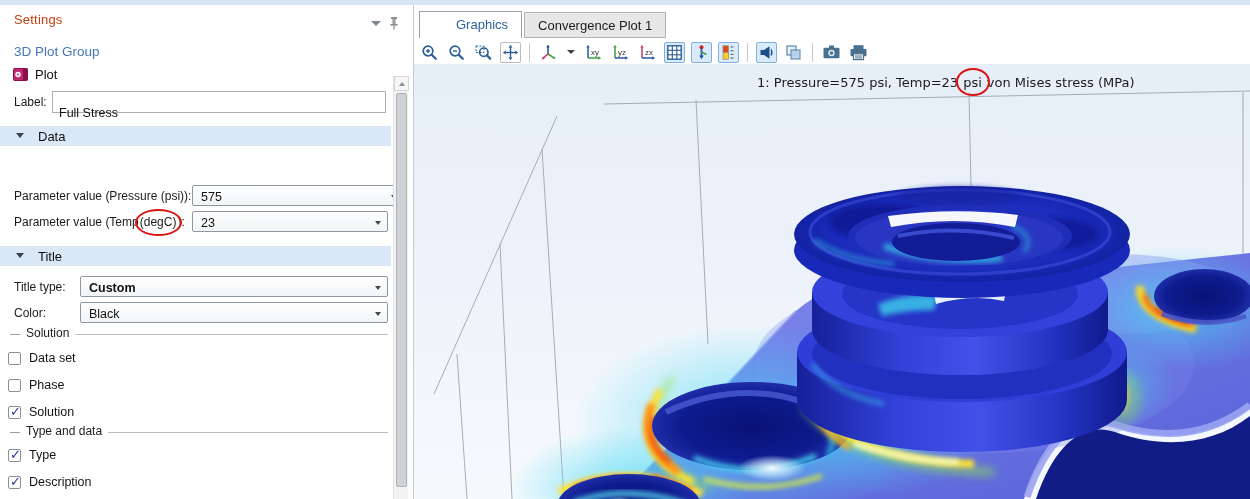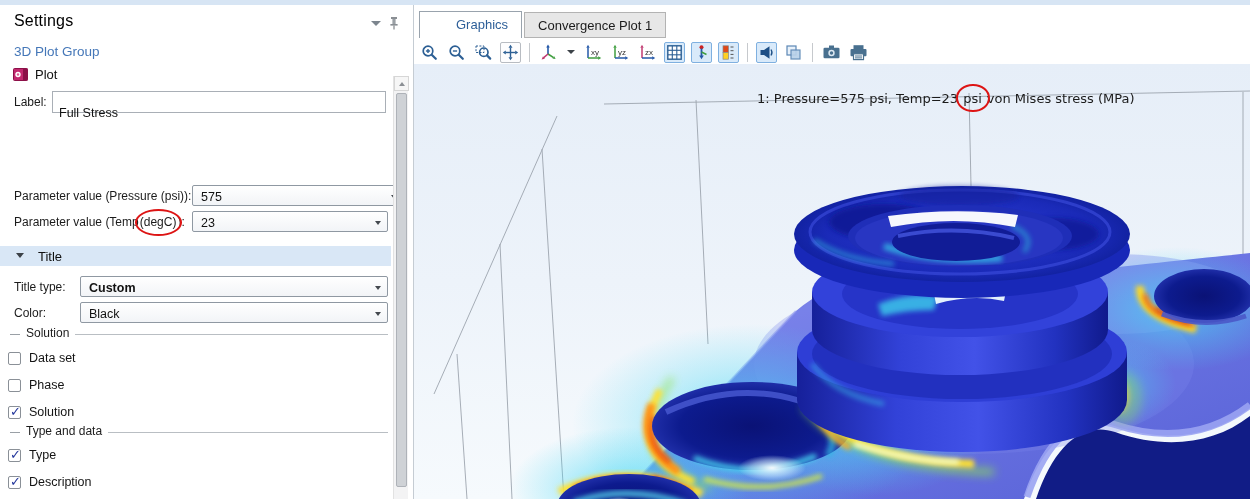--- a/index.html
+++ b/index.html
@@ -7,21 +7,21 @@
   body {
     width:1250px; height:499px; position:relative; overflow:hidden;
     background:#ffffff;
     font-family:"Liberation Sans","DejaVu Sans",sans-serif;
     -webkit-font-smoothing:antialiased;
   }
   .topstrip { position:absolute; left:0; top:0; width:1250px; height:5px; background:#d7e5f4; }
 
   
   .settings { position:absolute; left:0; top:5px; width:408px; height:494px; background:#fff; }
-  .s-title { position:absolute; left:14px; top:7px; font-size:16px; color:#000000; letter-spacing:.2px; }
+  .s-title { position:absolute; left:14px; top:7px; font-size:13px; color:#c2410c; letter-spacing:.2px; }
   .s-chevron { position:absolute; left:371px; top:16px; width:0; height:0;
     border-left:5px solid transparent; border-right:5px solid transparent; border-top:5px solid #7c858e; }
   .s-pin { position:absolute; left:388px; top:11px; }
   .s-sub { position:absolute; left:14px; top:39px; font-size:13.5px; color:#4577b8; }
   .plot-row { position:absolute; left:13px; top:61px; height:17px; display:flex; align-items:center; gap:7px; cursor:default; }
   .plot-row span { font-size:13px; color:#111; }
 
   .flabel { font-size:12px; color:#1b1b1b; white-space:nowrap; }
   .srow { position:absolute; left:14px; width:377px; height:22px; }
   .srow .flabel { position:absolute; left:0; top:4px; }
@@ -78,21 +78,21 @@
   .tbtn.boxed { border:1px solid #b8bcc2; background:#fdfdfe; }
   .tbtn.toggled { border:1px solid #7fb0e0; background:#d9eafa; }
   .tsep { width:1px; height:19px; background:#c6c9cd; margin:0 2px; }
   .tcaret { width:0; height:0; border-left:4px solid transparent; border-right:4px solid transparent;
     border-top:4.5px solid #3c4248; margin:0 2px; }
 
   .canvas { position:absolute; left:414px; top:64px; width:836px; height:435px; overflow:hidden; }
   .canvas svg.scene { position:absolute; left:0; top:0; }
   .plot-title { position:absolute; left:343px; top:11px; white-space:nowrap;
     font-family:"DejaVu Sans",sans-serif; font-size:13px; color:#1b1b1b; }
-  .plot-title .circ-wrap { margin:16px 5px 0 5px; }
+  .plot-title .circ-wrap { margin:0 5px 0 5px; }
 </style>
 </head>
 <body>
 
 <div class="topstrip"></div>
 
 <div class="settings">
   <div class="s-title">Settings</div>
   <span class="s-chevron"></span>
   <svg class="s-pin" width="12" height="14" viewBox="0 0 12 14">
@@ -111,20 +111,24 @@
       <circle cx="5" cy="6.5" r="1.2" fill="#e05a94"></circle>
     </svg>
     <span>Plot</span>
   </div>
 
   <div class="srow" style="top:86px;">
     <span class="flabel">Label:</span>
     <div class="textinput" style="left:38px; width:334px;">Full Stress</div>
   </div>
 
+  <div class="sect" style="top:121px;">
+    <span class="tri"></span>
+    <span class="sect-label">Data</span>
+  </div>
 
 
   <div class="srow" style="top:180px;">
     <span class="flabel">Parameter value (Pressure (psi)):</span>
     <div class="combo" style="left:178px; width:212px;">
       <span class="combo-text">575</span>
       <span class="caret"></span>
     </div>
   </div>
 

